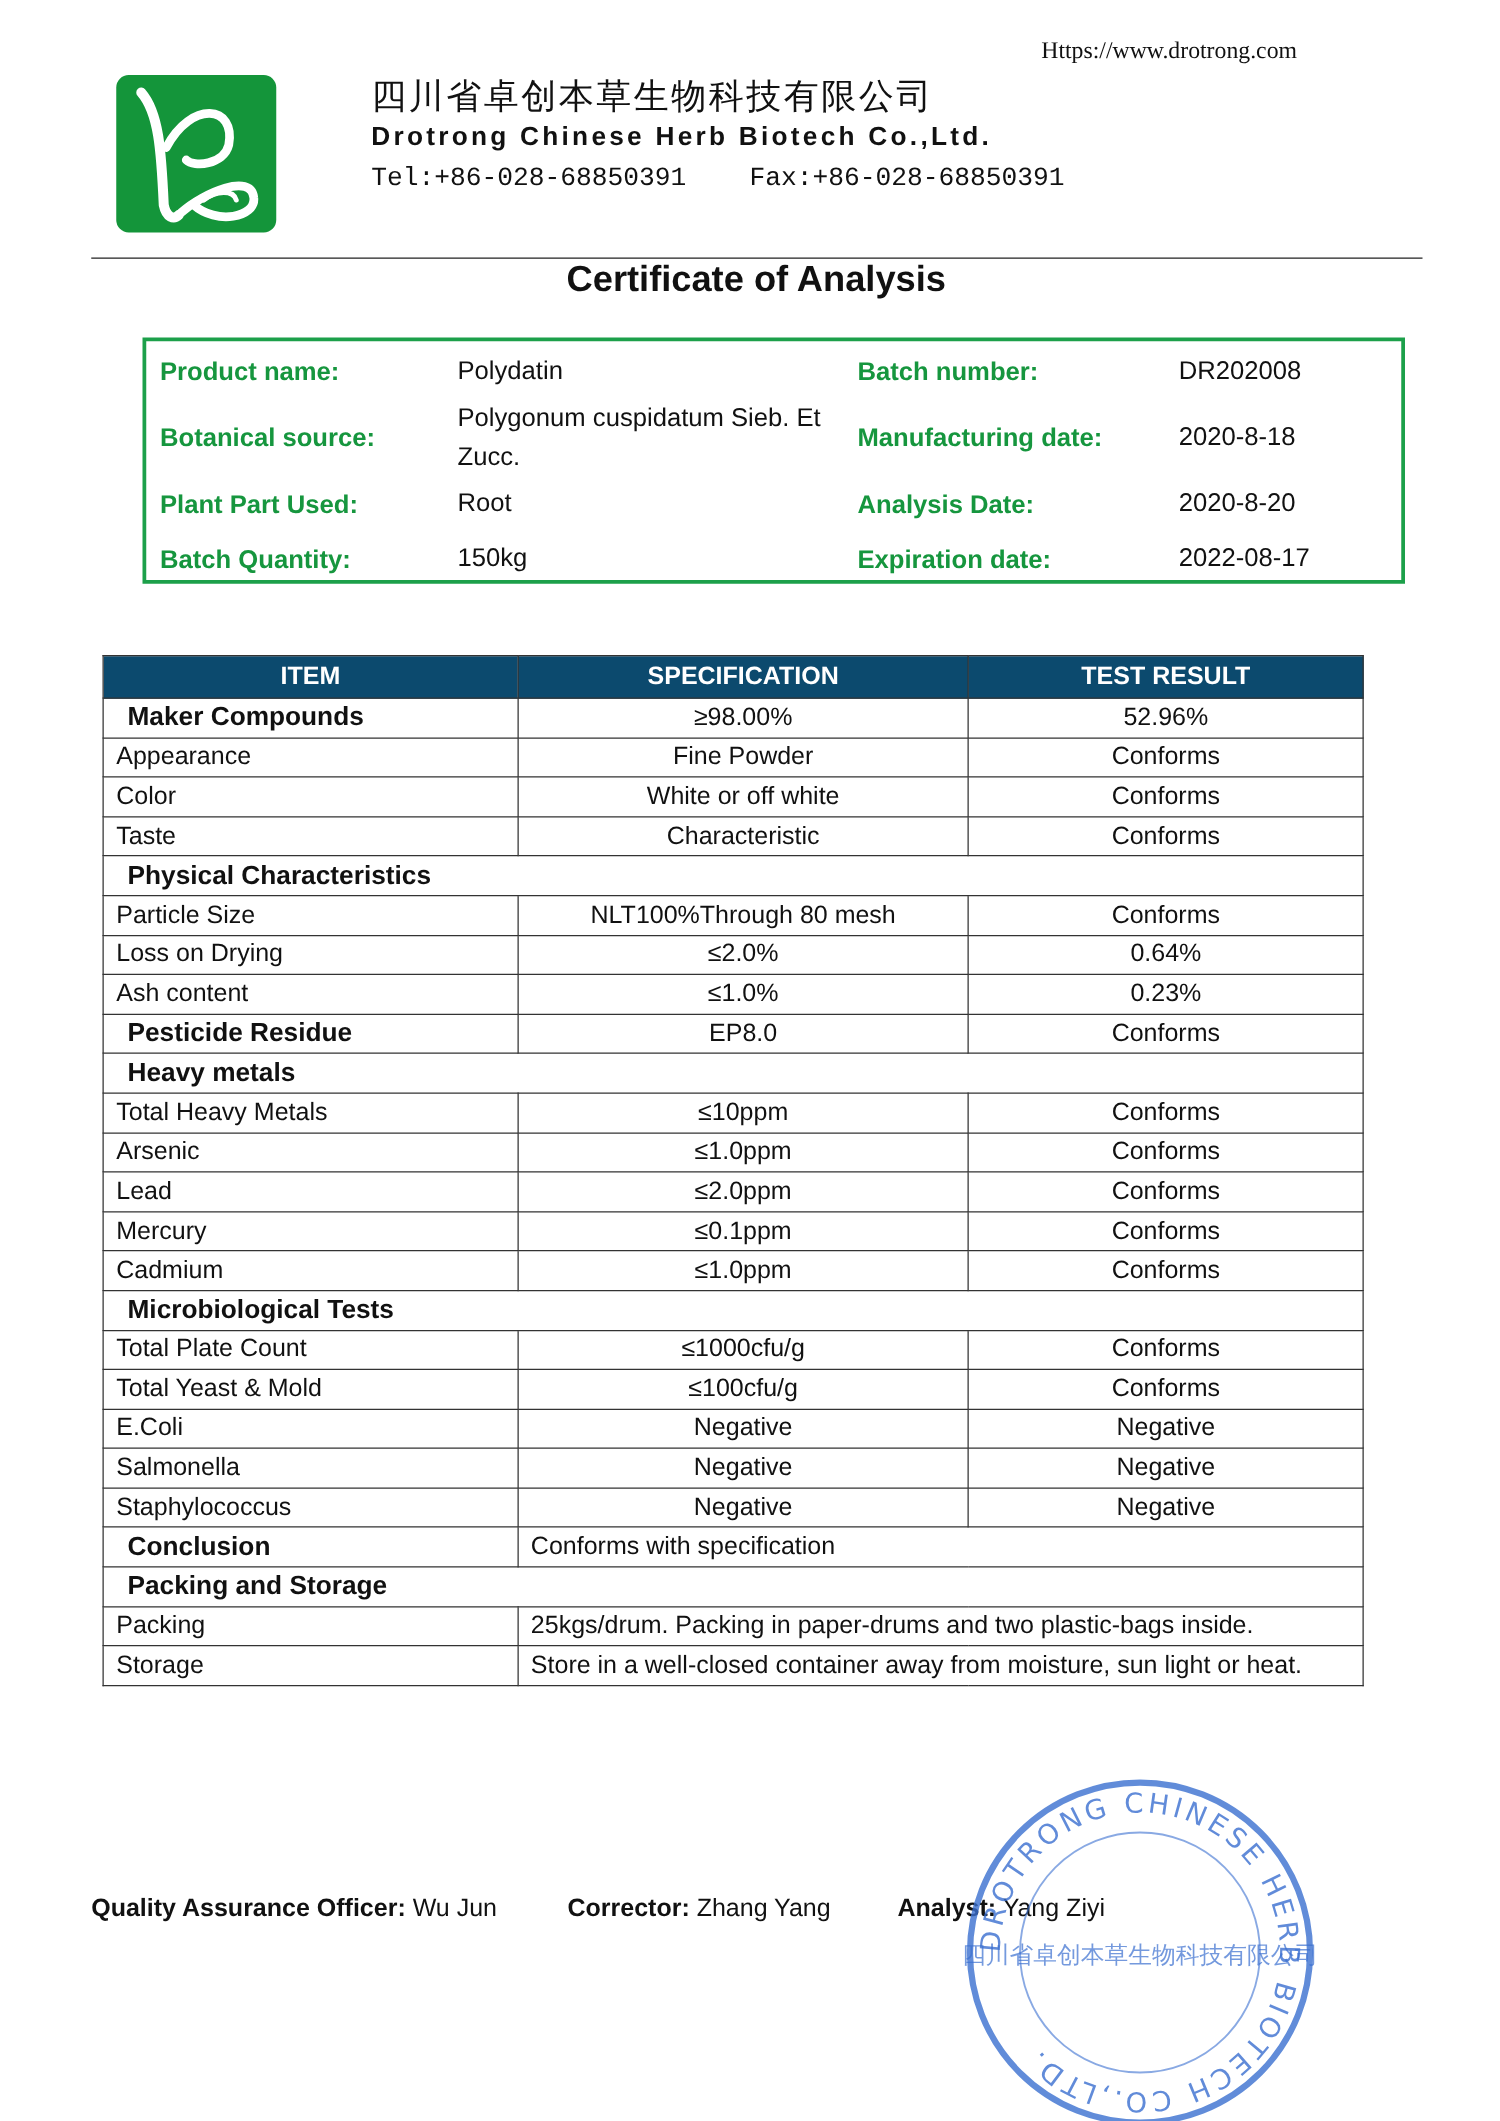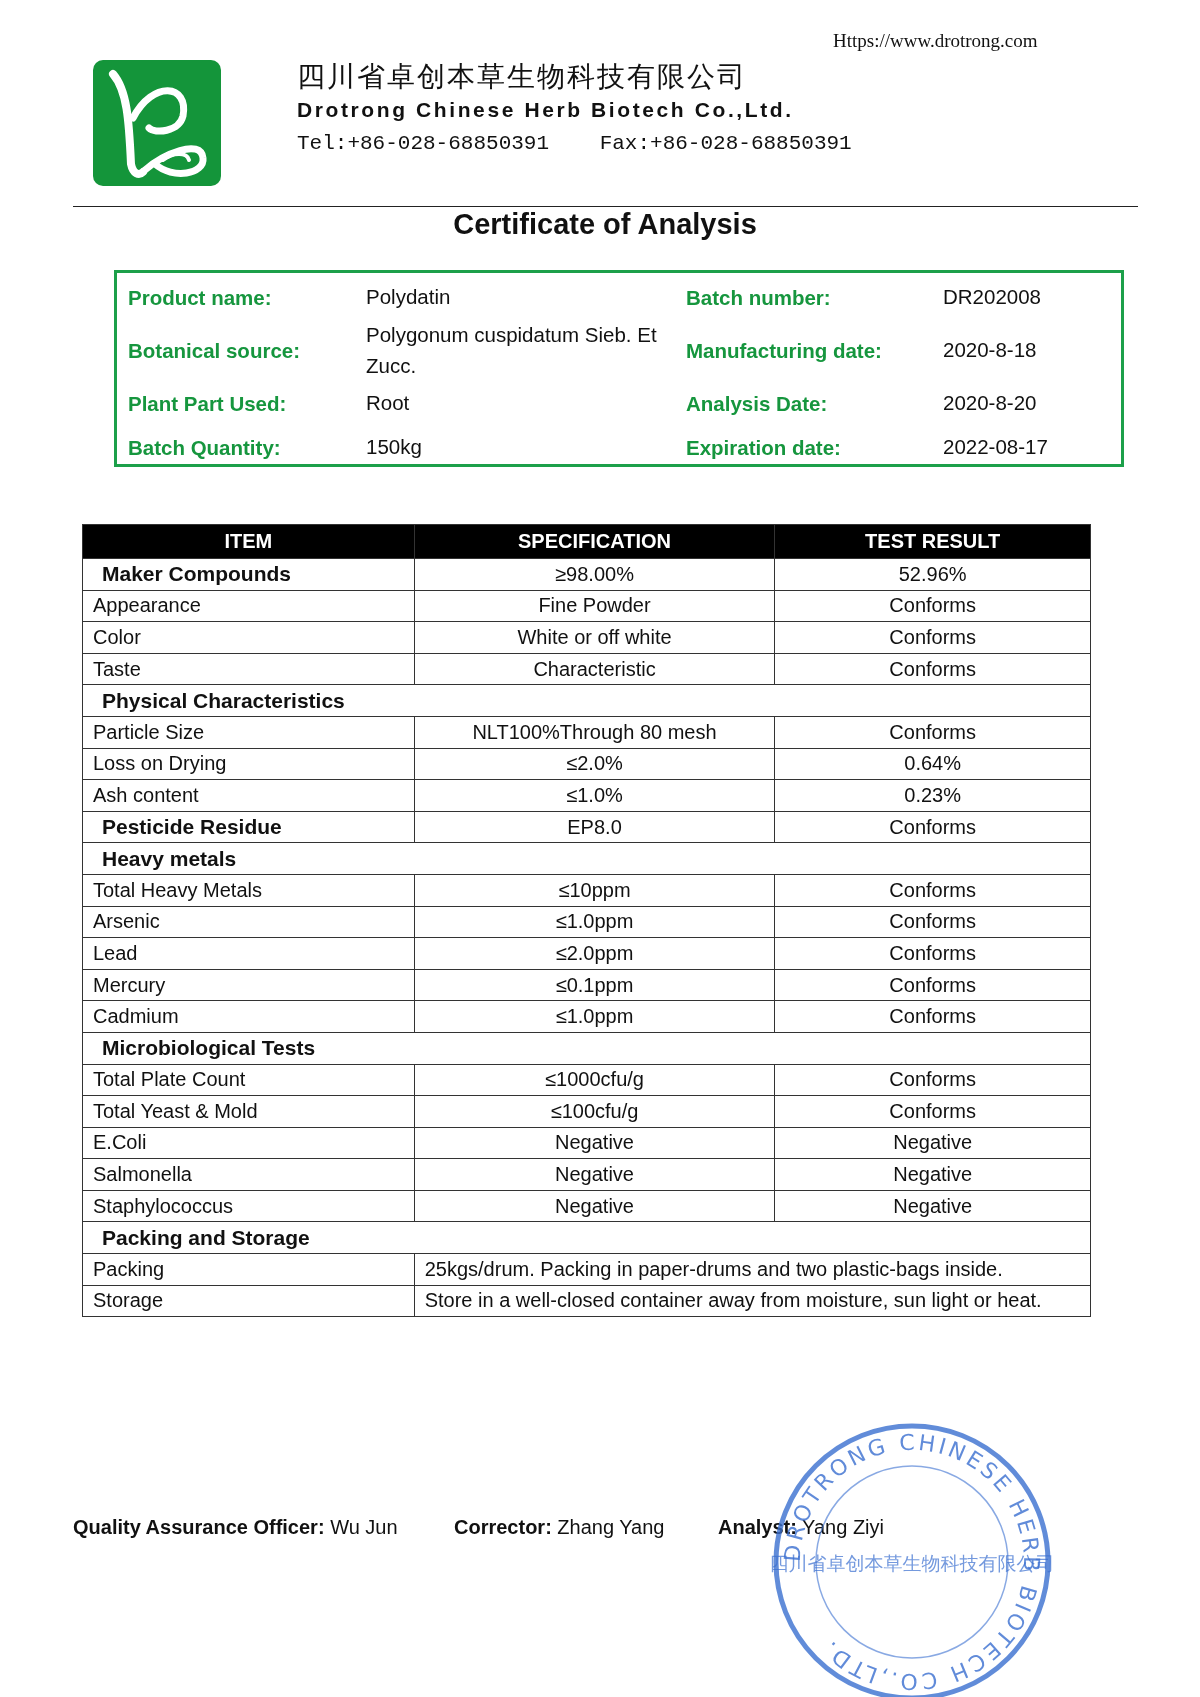--- a/index.html
+++ b/index.html
@@ -11,21 +11,21 @@
   .en{left:297px;top:98px;font-size:21px;font-weight:bold;letter-spacing:2.6px;}
   .tel{left:297px;top:132px;font-family:Liberation Mono, monospace;font-size:21px;}
   .tel span{margin-right:38px;}
   .rule{left:73px;top:206px;width:1065px;height:1px;background:#222;}
   .title{left:0;width:1210px;top:208px;text-align:center;font-size:29px;font-weight:bold;}
   .info{left:114px;top:270px;width:1010px;height:197px;border:3px solid #1ca04a;box-sizing:border-box;}
   .il{position:absolute;color:#16963e;font-weight:bold;font-size:20.5px;}
   .iv{position:absolute;font-size:20.5px;color:#111;line-height:31px;}
   table.coa{position:absolute;left:82px;top:524px;width:1009px;border-collapse:collapse;font-size:20px;}
   table.coa td,table.coa th{border:1px solid #333;height:31.6px;padding:0 10px;box-sizing:border-box;}
-  table.coa th{background:#000000;color:#fff;font-weight:bold;font-size:20px;height:34px;}
+  table.coa th{background:#0c4a6e;color:#fff;font-weight:bold;font-size:20px;height:34px;}
   table.coa td.c{text-align:center;}
   table.coa td.b{font-weight:bold;font-size:21px;padding-left:19px;}
   .sig{top:1516px;font-size:20px;}
   .sig b{font-weight:bold;}
   .stamp{left:770px;top:1420px;width:284px;height:284px;}
 </style>
 </head>
 <body>
 
 <div class="abs url">Https://www.drotrong.com</div>
@@ -176,20 +176,24 @@
         <td>Salmonella</td>
         <td class="c">Negative</td>
         <td class="c">Negative</td>
       </tr>
       <tr>
         <td>Staphylococcus</td>
         <td class="c">Negative</td>
         <td class="c">Negative</td>
       </tr>
       <tr>
+        <td class="b">Conclusion</td>
+        <td colspan="2">Conforms with specification</td>
+      </tr>
+      <tr>
         <td class="b" colspan="3">Packing and Storage</td>
       </tr>
       <tr>
         <td>Packing</td>
         <td colspan="2">25kgs/drum. Packing in paper-drums and two plastic-bags inside.</td>
       </tr>
       <tr>
         <td>Storage</td>
         <td colspan="2">Store in a well-closed container away from moisture, sun light or heat.</td>
       </tr>

